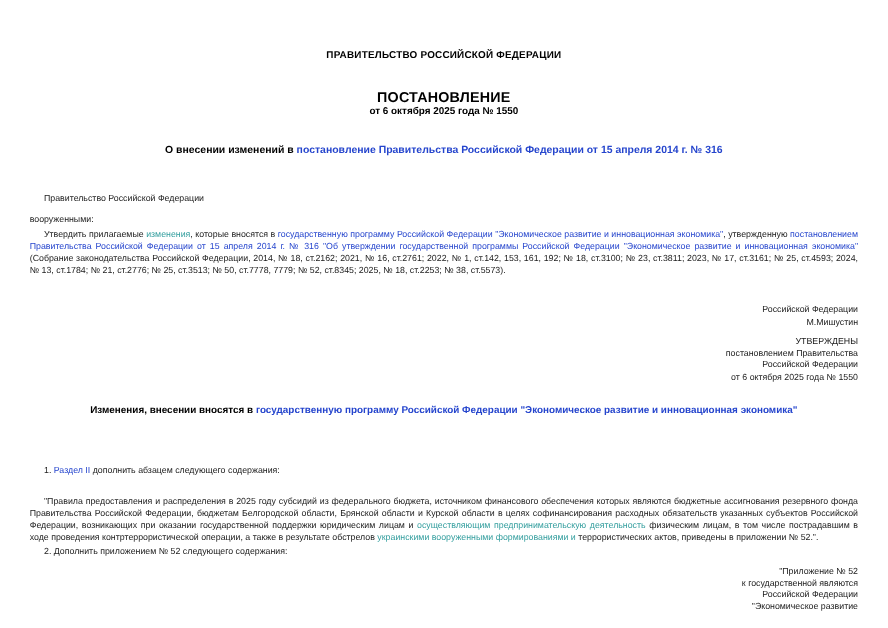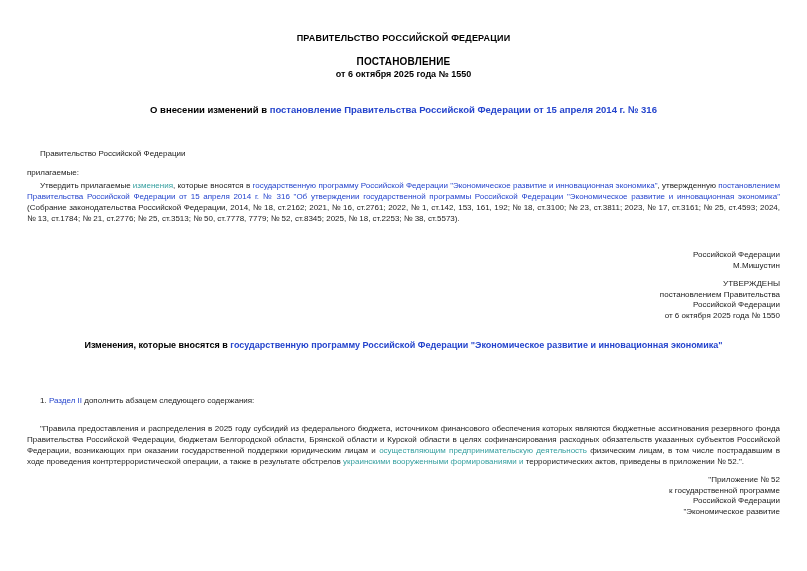--- a/index.html
+++ b/index.html
@@ -5,25 +5,25 @@
   * { margin:0; padding:0; box-sizing:border-box; }
   html,body { background:#ffffff; }
   .page {
     position:relative;
     width:807px; height:571px;
     background:#ffffff;
     font-family:"Liberation Sans","DejaVu Sans",sans-serif;
     color:#1b1b1b;
     overflow:hidden;
   }
-  .content { padding:0 27px; }
+  .content { padding:12px 27px; }
 
   .doc-header { text-align:center; padding-top:33px; font-weight:bold; color:#000; }
   .doc-header .org   { font-size:9px;  line-height:11px; letter-spacing:.2px; }
-  .doc-header .dtype { font-size:10px;  line-height:11px; margin-top:12px; letter-spacing:.2px; }
+  .doc-header .dtype { font-size:13px;  line-height:11px; margin-top:27px; letter-spacing:.2px; }
   .doc-header .dnum  { font-size:9px;  line-height:11px; margin-top:2px; }
 
   .doc-title {
     text-align:center; font-weight:bold; font-size:9.5px; line-height:12px;
     margin-top:24px; color:#000;
   }
 
   .intro   { font-size:8px; line-height:11px; margin-top:32px; text-indent:13px; }
   .resolve { font-size:8px; line-height:11px; margin-top:8px; }
   .para {
@@ -60,44 +60,45 @@
     <div class="doc-header">
       <div class="org">ПРАВИТЕЛЬСТВО РОССИЙСКОЙ ФЕДЕРАЦИИ</div>
       <div class="dtype">ПОСТАНОВЛЕНИЕ</div>
       <div class="dnum">от 6 октября 2025 года № 1550</div>
     </div>
 
     <div class="doc-title"><span>О внесении изменений в </span><b class="lnk">постановление Правительства Российской Федерации от 15 апреля 2014 г. № 316</b></div>
 
     <div class="intro">Правительство Российской Федерации</div>
 
-    <div class="resolve">прилагаемые:</div>
+    <div class="resolve">вооруженными:</div>
 
     <div class="para"><span>Утвердить прилагаемые </span><span class="ins">изменения</span><span>, которые вносятся в </span><span class="lnk">государственную программу Российской Федерации "Экономическое развитие и инновационная экономика"</span><span>, утвержденную </span><span class="lnk">постановлением Правительства Российской Федерации от 15 апреля 2014 г. № 316 "Об утверждении государственной программы Российской Федерации "Экономическое развитие и инновационная экономика"</span><span> (Собрание законодательства Российской Федерации, 2014, № 18, ст.2162; 2021, № 16, ст.2761; 2022, № 1, ст.142, 153, 161, 192; № 18, ст.3100; № 23, ст.3811; 2023, № 17, ст.3161; № 25, ст.4593; 2024, № 13, ст.1784; № 21, ст.2776; № 25, ст.3513; № 50, ст.7778, 7779; № 52, ст.8345; 2025, № 18, ст.2253; № 38, ст.5573).</span></div>
 
     <div class="right-block sig">
       <div>Российской Федерации</div>
       <div>М.Мишустин</div>
     </div>
 
     <div class="right-block approved">
       <div>УТВЕРЖДЕНЫ</div>
       <div>постановлением Правительства</div>
       <div>Российской Федерации</div>
       <div>от 6 октября 2025 года № 1550</div>
     </div>
 
-    <div class="changes-heading"><span>Изменения, которые вносятся в </span><b class="lnk">государственную программу Российской Федерации "Экономическое развитие и инновационная экономика"</b></div>
+    <div class="changes-heading"><span>Изменения, внесении вносятся в </span><b class="lnk">государственную программу Российской Федерации "Экономическое развитие и инновационная экономика"</b></div>
 
     <div class="list-item item1"><span>1. </span><span class="lnk">Раздел II</span><span> дополнить абзацем следующего содержания:</span></div>
 
     <div class="para quote"><span>"Правила предоставления и распределения в 2025 году субсидий из федерального бюджета, источником финансового обеспечения которых являются бюджетные ассигнования резервного фонда Правительства Российской Федерации, бюджетам Белгородской области, Брянской области и Курской области в целях софинансирования расходных обязательств указанных субъектов Российской Федерации, возникающих при оказании государственной поддержки юридическим лицам и </span><span class="ins">осуществляющим предпринимательскую деятельность</span><span> физическим лицам, в том числе пострадавшим в ходе проведения контртеррористической операции, а также в результате обстрелов </span><span class="ins">украинскими вооруженными формированиями и</span><span> террористических актов, приведены в приложении № 52.".</span></div>
 
+    <div class="list-item item2">2. Дополнить приложением № 52 следующего содержания:</div>
 
     <div class="right-block appendix">
       <div>"Приложение № 52</div>
-      <div>к государственной программе</div>
+      <div>к государственной являются</div>
       <div>Российской Федерации</div>
       <div>"Экономическое развитие</div>
     </div>
 
   </div>
 </div>
 
 </body></html>

